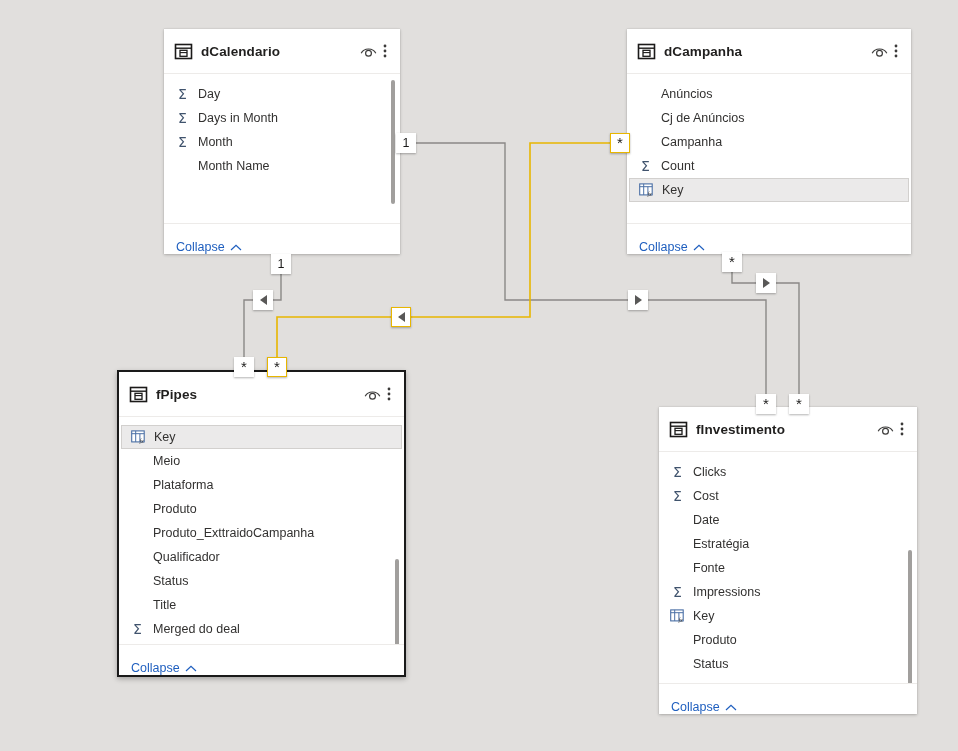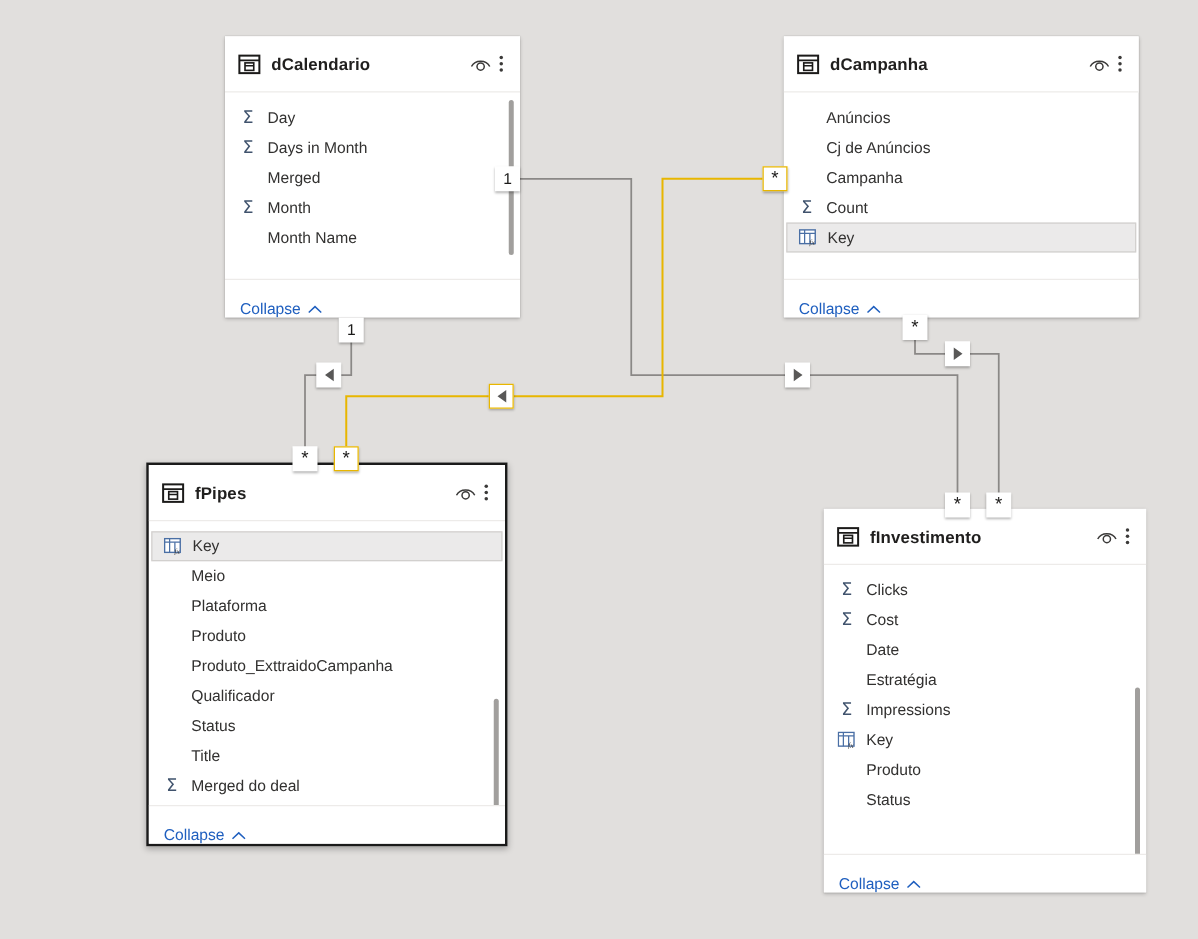--- a/index.html
+++ b/index.html
@@ -167,21 +167,21 @@
       <path d="M414,143 L505,143 L505,300 L625,300 L625,300 L766,300 L766,395"></path>
 
       <path d="M732,268 L732,283 L799,283 L799,395"></path>
     </g>
     <g fill="none" stroke="#e8b600" stroke-width="1.6">
 
       <path d="M277,364 L277,317 L530,317 L530,143 L612,143"></path>
     </g>
   </svg>
 
-  <div class="tbl" style="left:180px; top:29px; width:236px; height:225px;">
+  <div class="tbl" style="left:164px; top:29px; width:236px; height:225px;">
     <div class="tbl-header">
       <span class="tbl-icon">
         <svg width="19" height="19" viewBox="0 0 19 19">
           <rect x="1.5" y="2.5" width="16" height="14" fill="#fff" stroke="#1b1a19" stroke-width="1.6"></rect>
           <line x1="1.5" y1="6.2" x2="17.5" y2="6.2" stroke="#1b1a19" stroke-width="1.4"></line>
           <rect x="6" y="8.3" width="7" height="6" fill="none" stroke="#1b1a19" stroke-width="1.3"></rect>
           <line x1="6" y1="10.6" x2="13" y2="10.6" stroke="#1b1a19" stroke-width="1.1"></line>
         </svg>
       </span>
       <span class="tbl-title">dCalendario</span>
@@ -204,24 +204,20 @@
         <span class="field-ico">
             <span class="sigma">Σ</span>
           </span>
         <span class="field-label">Day</span>
       </div>
       <div class="field">
         <span class="field-ico">
             <span class="sigma">Σ</span>
           </span>
         <span class="field-label">Days in Month</span>
-      </div>
-      <div class="field">
-        <span class="field-ico blank"></span>
-        <span class="field-label">Merged</span>
       </div>
       <div class="field">
         <span class="field-ico">
             <span class="sigma">Σ</span>
           </span>
         <span class="field-label">Month</span>
       </div>
       <div class="field">
         <span class="field-ico blank"></span>
         <span class="field-label">Month Name</span>
@@ -435,20 +431,24 @@
       </div>
       <div class="field">
         <span class="field-ico blank"></span>
         <span class="field-label">Date</span>
       </div>
       <div class="field">
         <span class="field-ico blank"></span>
         <span class="field-label">Estratégia</span>
       </div>
       <div class="field">
+        <span class="field-ico blank"></span>
+        <span class="field-label">Fonte</span>
+      </div>
+      <div class="field">
         <span class="field-ico">
             <span class="sigma">Σ</span>
           </span>
         <span class="field-label">Impressions</span>
       </div>
       <div class="field">
         <span class="field-ico">
           <svg width="15" height="14" viewBox="0 0 15 14">
             <rect x="0.7" y="0.9" width="12.5" height="11" fill="#fff" stroke="#4a6fa5" stroke-width="1.1"></rect>
             <line x1="0.7" y1="3.7" x2="13.2" y2="3.7" stroke="#4a6fa5" stroke-width="1"></line>

